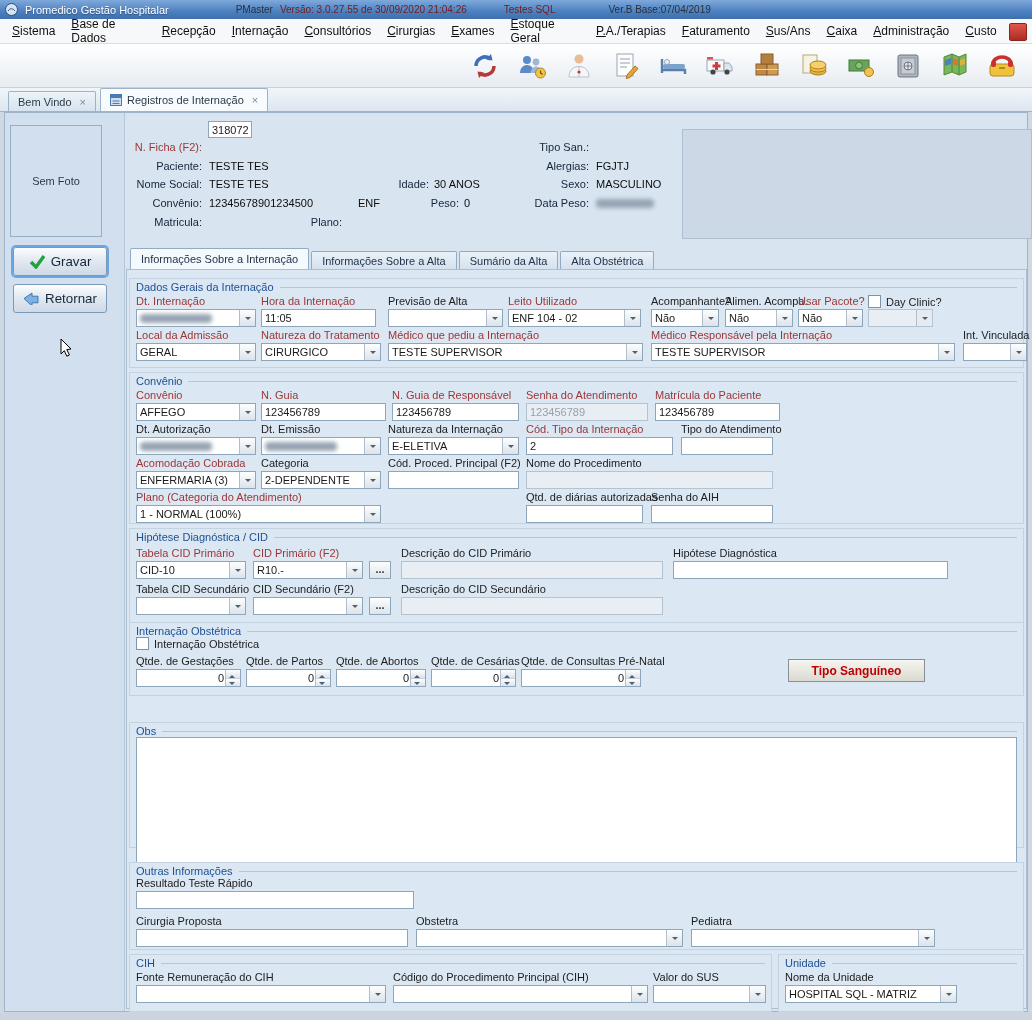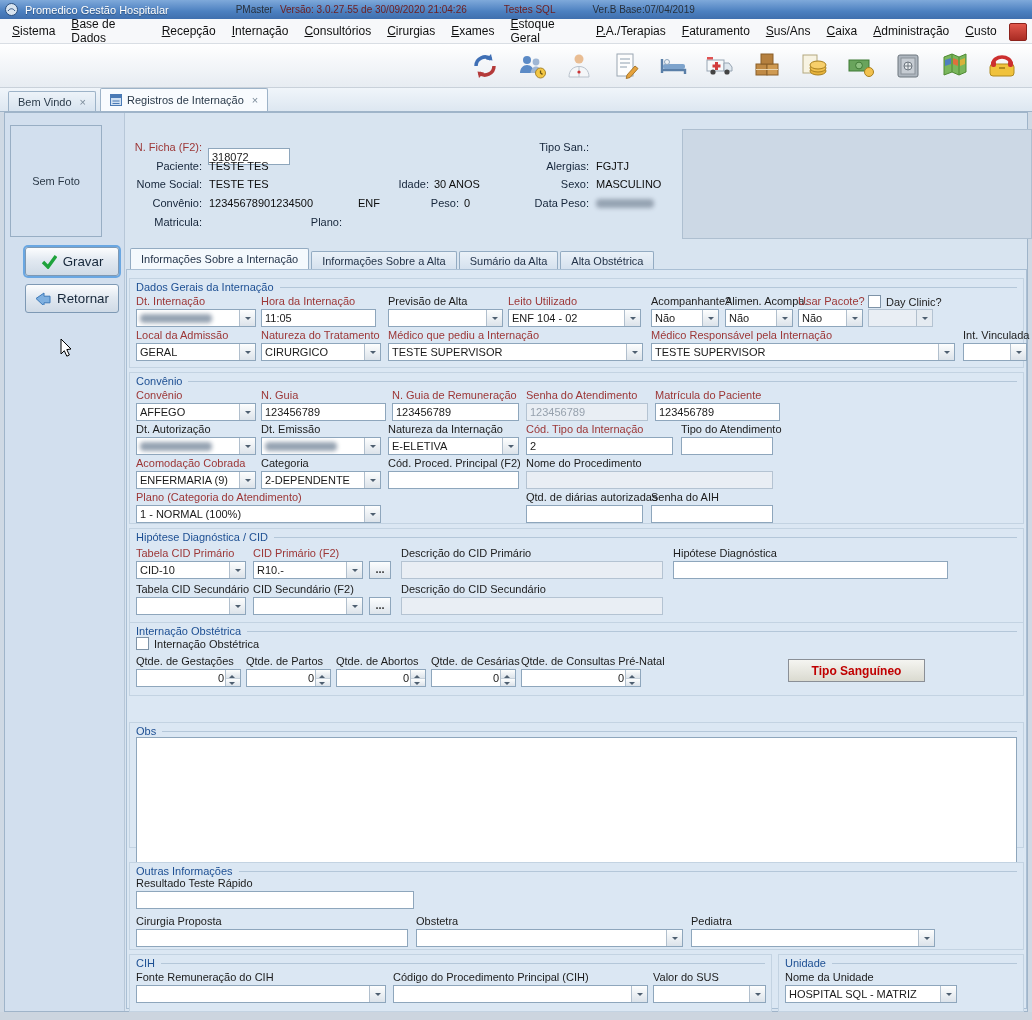--- a/index.html
+++ b/index.html
@@ -30,21 +30,21 @@
     background:linear-gradient(#edf3f9,#d7e3ef);color:#2a3a4a}
   .dtab.active{height:22px;background:#f8fbfe}
   .tclose{color:#7a8a99;margin-left:3px}
   
   .main{position:absolute;top:112px;left:4px;right:4px;bottom:8px;background:#d8e4f0;
     border:1px solid #9fb4c9;box-sizing:border-box}
   .statusstrip{position:absolute;left:0;right:0;bottom:0;height:8px;background:#ccd5df}
   .sidebar{position:absolute;left:0;top:0;bottom:0;width:119px;background:#d2dfee;border-right:1px solid #b7c7d8}
   .photo-box{position:absolute;left:5px;top:12px;width:90px;height:110px;border:1px solid #98aec4;
     display:flex;align-items:center;justify-content:center;color:#2c3a48}
-  .sbtn{position:absolute;left:20px;width:94px;height:29px;display:flex;align-items:center;justify-content:center;
+  .sbtn{position:absolute;left:8px;width:94px;height:29px;display:flex;align-items:center;justify-content:center;
     gap:6px;border:1px solid #7e99b4;border-radius:3px;color:#16273a;
     background:linear-gradient(#fcfdfe,#e2e9f1 45%,#cfdae6)}
   .sbtn.focus{box-shadow:0 0 0 2px #6aa7e2}
   .content{position:absolute;left:119px;top:0;right:0;bottom:0}
   
   .phead{position:absolute;left:0;top:0;right:0;height:134px}
   .ph-lbl{position:absolute;width:78px;text-align:right;color:#15253a;white-space:nowrap}
   .ph-lbl.req{color:#9c3636}
   .ph-val{position:absolute;color:#0d0d0d;white-space:nowrap}
   .ph-input{position:absolute;border:1px solid #8ea6bc;background:#fff;height:17px;line-height:17px;
@@ -94,21 +94,21 @@
   <span style="display:inline-flex">
     <svg width="13" height="13">
         <circle cx="6.5" cy="6.5" r="6" fill="#d8e4f0" stroke="#2c4f7c"></circle>
         <path d="M3 8c2-3 5-3 7 0" stroke="#2c4f7c" fill="none"></path>
       </svg>
   </span>
   <span>Promedico Gestão Hospitalar</span>
   <span class="meta dark" style="margin-left:60px">PMaster</span>
   <span class="meta" style="">Versão: 3.0.27.55 de 30/09/2020 21:04:26</span>
   <span class="meta" style="margin-left:30px">Testes SQL</span>
-  <span class="meta dark" style="margin-left:30px">Ver.B   Base:07/04/2019</span>
+  <span class="meta dark" style="margin-left:46px">Ver.B   Base:07/04/2019</span>
 </div>
 
 <div class="menubar">
   <span class="mi">Sistema</span>
   <span class="mi">Base de Dados</span>
   <span class="mi">Recepção</span>
   <span class="mi">Internação</span>
   <span class="mi">Consultórios</span>
   <span class="mi">Cirurgias</span>
   <span class="mi">Exames</span>
@@ -269,21 +269,21 @@
     </button>
     <span class="cursor"><svg width="14" height="20">
           <path d="M1 1l10 10-4.2.6 2.6 5.4-2.6 1.2-2.5-5.5L1 16z" fill="#fff" stroke="#000"></path>
         </svg></span>
   </div>
 
   <div class="content">
 
     <div class="phead">
       <span class="ph-lbl req" style="left:0;top:28px">N. Ficha (F2):</span>
-      <div class="ph-input" style="left:84px;top:35px;width:82px">318072</div>
+      <div class="ph-input" style="left:84px;top:8px;width:44px">318072</div>
 
       <span class="ph-lbl" style="left:0;top:47px">Paciente:</span>
       <span class="ph-val" style="left:85px;top:47px">TESTE TES</span>
 
       <span class="ph-lbl" style="left:0;top:65px">Nome Social:</span>
       <span class="ph-val" style="left:85px;top:65px">TESTE TES</span>
       <span class="ph-lbl" style="left:230px;top:65px;width:75px">Idade:</span>
       <span class="ph-val" style="left:310px;top:65px">30 ANOS</span>
 
       <span class="ph-lbl" style="left:0;top:84px">Convênio:</span>
@@ -417,21 +417,21 @@
           <div class="ctl combo">
               <span>AFFEGO</span>
               <span class="dd"></span>
             </div>
         </div>
         <div class="fld" style="left:131px;top:16px;width:125px">
           <div class="lbl req">N. Guia</div>
           <div class="ctl">123456789</div>
         </div>
         <div class="fld" style="left:262px;top:16px;width:127px">
-          <div class="lbl req">N. Guia de Remuneração</div>
+          <div class="lbl req">N. Guia de Responsável</div>
           <div class="ctl">123456789</div>
         </div>
         <div class="fld" style="left:396px;top:16px;width:122px">
           <div class="lbl req">Senha do Atendimento</div>
           <div class="ctl dis">123456789</div>
         </div>
         <div class="fld" style="left:525px;top:16px;width:125px">
           <div class="lbl req">Matrícula do Paciente</div>
           <div class="ctl">123456789</div>
         </div>
@@ -460,21 +460,21 @@
           <div class="lbl req">Cód. Tipo da Internação</div>
           <div class="ctl">2</div>
         </div>
         <div class="fld" style="left:551px;top:50px;width:92px">
           <div class="lbl">Tipo do Atendimento</div>
           <div class="ctl"></div>
         </div>
         <div class="fld" style="left:6px;top:84px;width:120px">
           <div class="lbl req">Acomodação Cobrada</div>
           <div class="ctl combo">
-              <span>ENFERMARIA (9)</span>
+              <span>ENFERMARIA (3)</span>
               <span class="dd"></span>
             </div>
         </div>
         <div class="fld" style="left:131px;top:84px;width:120px">
           <div class="lbl">Categoria</div>
           <div class="ctl combo">
               <span>2-DEPENDENTE</span>
               <span class="dd"></span>
             </div>
         </div>

